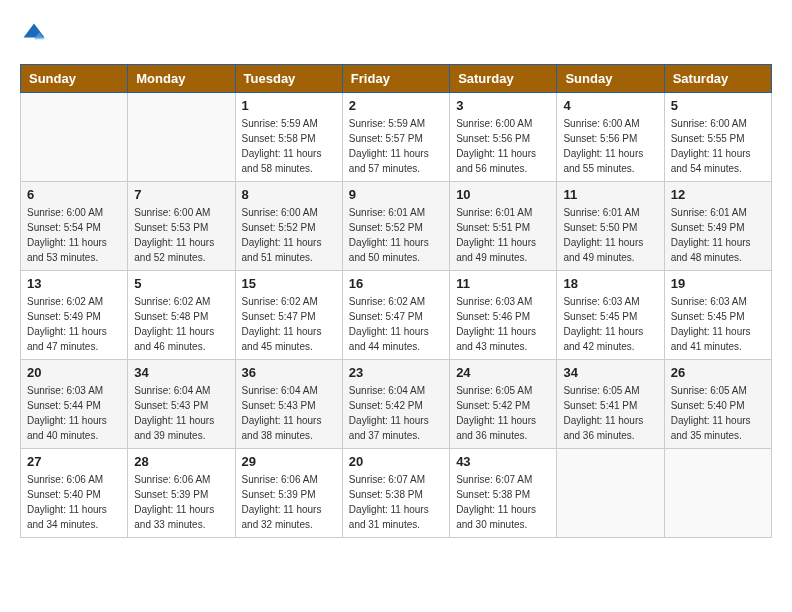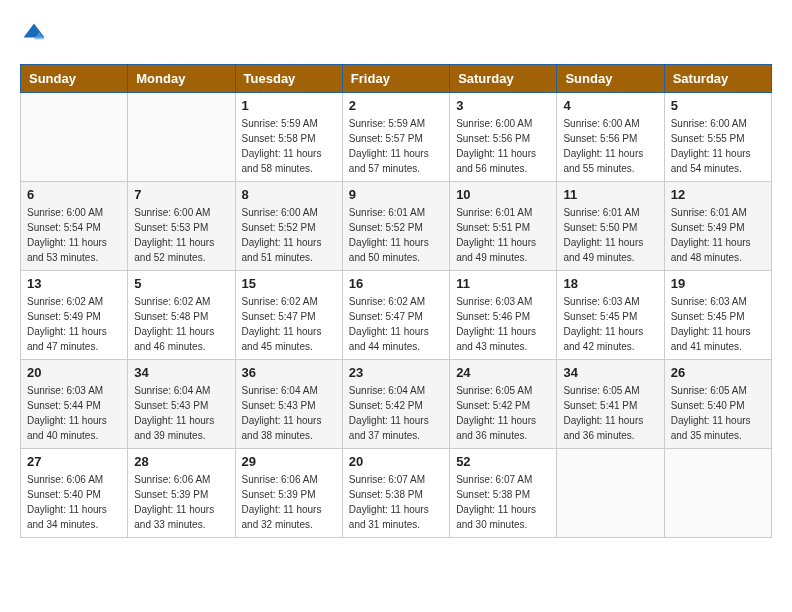--- a/index.html
+++ b/index.html
@@ -316,21 +316,21 @@
 Sunset: 5:39 PM
 Daylight: 11 hours and 32 minutes.</div>
         </td>
         <td>
           <span class="day-num">20</span>
           <div class="day-info" style="white-space: pre-line;">Sunrise: 6:07 AM
 Sunset: 5:38 PM
 Daylight: 11 hours and 31 minutes.</div>
         </td>
         <td>
-          <span class="day-num">52</span>
+          <span class="day-num">43</span>
           <div class="day-info" style="white-space: pre-line;">Sunrise: 6:07 AM
 Sunset: 5:38 PM
 Daylight: 11 hours and 30 minutes.</div>
         </td>
         <td class="empty-cell"></td>
         <td class="empty-cell"></td>
       </tr>
     </tbody>
 </table>
 

